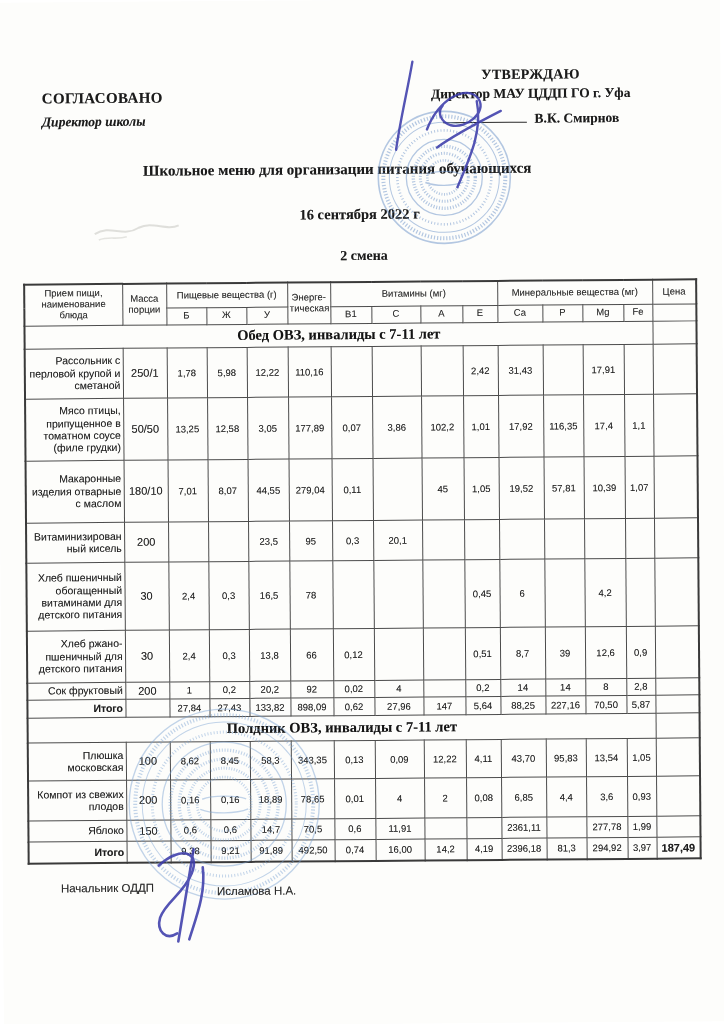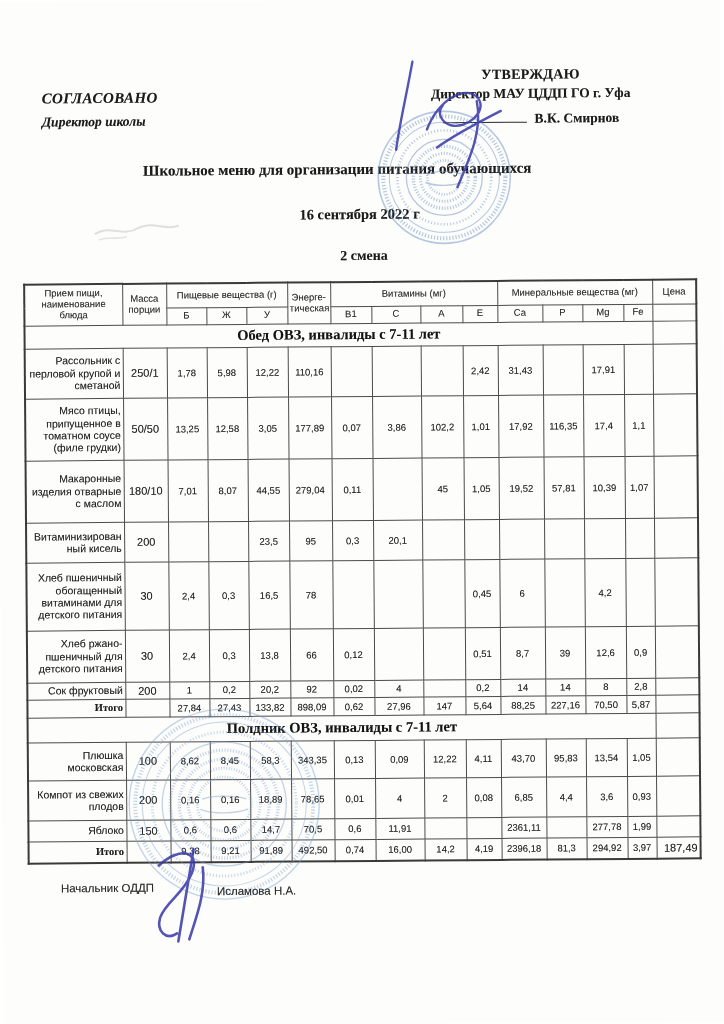--- a/index.html
+++ b/index.html
@@ -8,21 +8,21 @@
     background:#ffffff;font-family:"Liberation Sans",sans-serif;
   }
   #sheet{
     position:absolute;inset:0;background:#fdfdfb;
     transform:rotate(-0.45deg);transform-origin:362px 520px;
   }
   .serif{font-family:"Liberation Serif",serif;font-weight:bold;color:#1b1b1b;}
   .soft{text-shadow:0 0 .5px rgba(40,40,40,.4);}
 
   .approval-left{position:absolute;left:45px;top:88px;}
-  .approval-left .l1{font-size:15px;letter-spacing:.4px;font-style:italic;}
+  .approval-left .l1{font-size:15px;letter-spacing:.4px;}
   .approval-left .l2{font-size:13.5px;margin-top:7px;font-style:italic;}
 
   .approval-right{position:absolute;left:386px;top:68px;width:296px;text-align:center;}
   .approval-right .l1{font-size:14px;letter-spacing:.3px;}
   .approval-right .l2{font-size:13.5px;margin-top:3px;white-space:nowrap;}
   .approval-right .l3{margin-top:9px;font-size:13.5px;}
   .sig-line{display:inline-block;width:84px;border-bottom:1.3px solid #2a2a2a;height:11px;margin-right:8px;}
 
   .doc-title{position:absolute;left:0;right:44px;top:161px;text-align:center;font-size:15px;}
   .doc-date{position:absolute;left:0;right:0;top:206px;text-align:center;font-size:14.5px;}
@@ -32,22 +32,22 @@
     position:absolute;left:25px;top:281px;width:672px;
     border-collapse:collapse;table-layout:fixed;color:#1d1d1d;
     border:2px solid #3a3a3a;
   }
   #menu-table td,#menu-table th{border:1px solid #4c4c4c;padding:0 2px;overflow:hidden;vertical-align:middle;}
   #menu-table th{font-weight:normal;font-size:9.5px;color:#2e2e2e;line-height:1.15;text-align:center;}
   .c-name{font-size:10.5px;text-align:right;padding:1px 2px 1px 3px !important;line-height:1.18;overflow-wrap:break-word;word-break:break-word;}
   .c-mass{font-size:11px;text-align:center;}
   .c-val{font-size:9.5px;text-align:center;}
   .section-title{font-family:"Liberation Serif",serif;font-weight:bold;font-size:14.5px;text-align:center;color:#141414;}
-  .total-row .c-name{font-weight:bold;font-family:Liberation Serif, serif;}
-  .price-strong{font-weight:normal;font-size:11px !important;text-align:right;}
+  .total-row .c-name{font-weight:bold;}
+  .price-strong{font-weight:bold;font-size:11px !important;}
 
   .stamp,.signature,.pencil{position:absolute;pointer-events:none;}
   .footer-position{position:absolute;left:58px;top:880px;font-size:11.5px;color:#2b2b2b;}
   .footer-name{position:absolute;left:214px;top:884px;font-size:11.5px;color:#2b2b2b;}
 </style>
 </head>
 <body>
 
 <div id="sheet">
 

